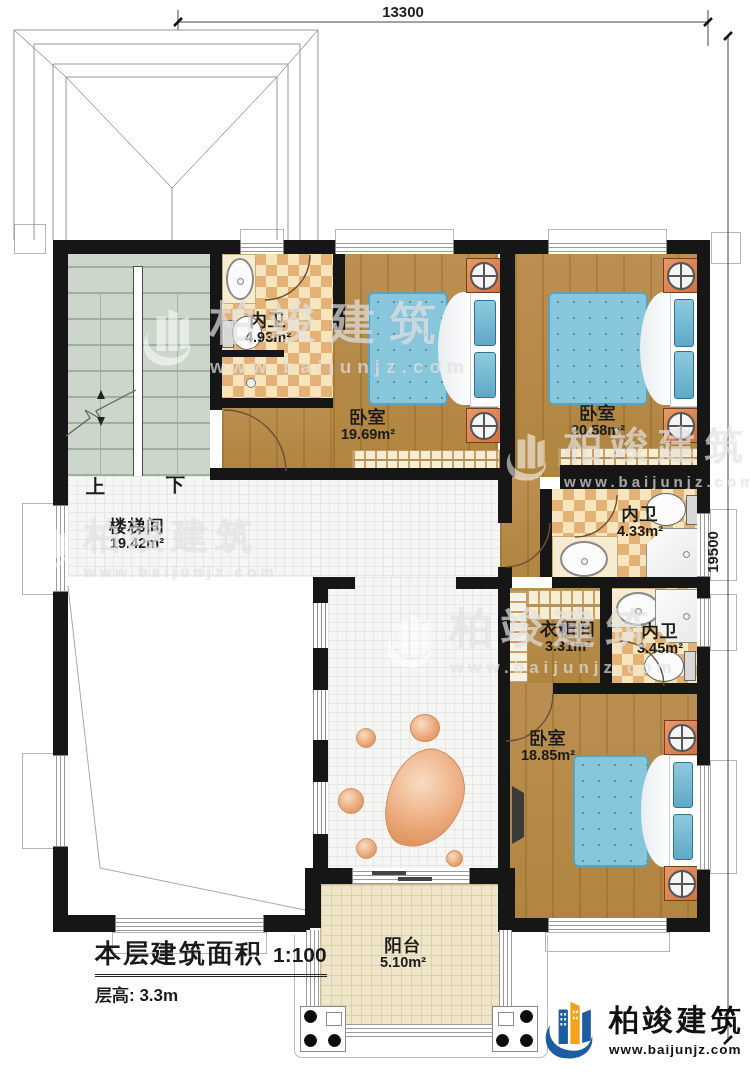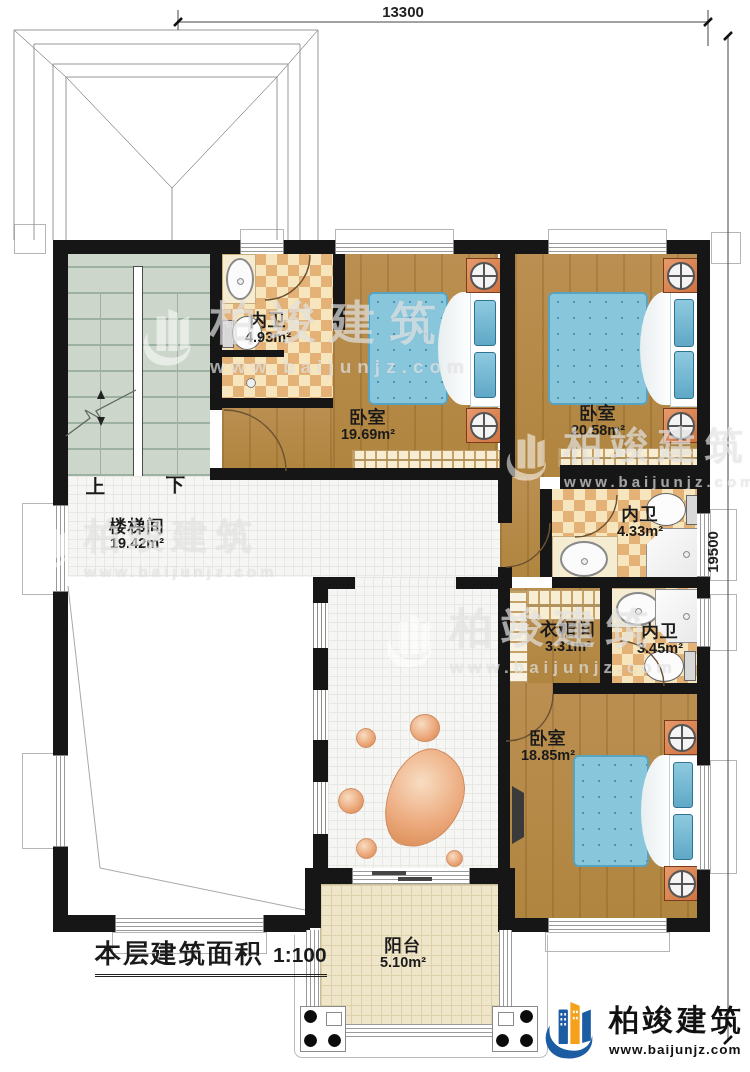--- a/index.html
+++ b/index.html
@@ -423,20 +423,21 @@
     <div>
       <div class="nm" style="font-size:42px;letter-spacing:10px;">柏竣建筑</div>
       <div class="url" style="font-size:17px;letter-spacing:5px;">www.baijunjz.com</div>
     </div>
   </div>
 
   <div class="titleblock">
     <div class="titleline">
       <span class="titlemain">本层建筑面积</span><span class="titlescale">1:100</span>
     </div>
+    <div class="titlerow">层高: 3.3m</div>
   </div>
 
   <div class="brand">
     <svg width="62" height="64" viewBox="0 0 100 100">
       <path d="M34,98 C10,92 2,64 16,46 C12,66 24,82 46,86 C68,90 82,78 84,62 C88,88 64,104 34,98 Z" fill="#1b5ca3"></path>
       <rect x="30" y="20" width="15" height="56" rx="2" fill="#1b5ca3"></rect>
       <rect x="33" y="26" width="3" height="4" fill="#fff"></rect>
         <rect x="39" y="26" width="3" height="4" fill="#fff"></rect>
       <rect x="33" y="34" width="3" height="4" fill="#fff"></rect>
         <rect x="39" y="34" width="3" height="4" fill="#fff"></rect>

